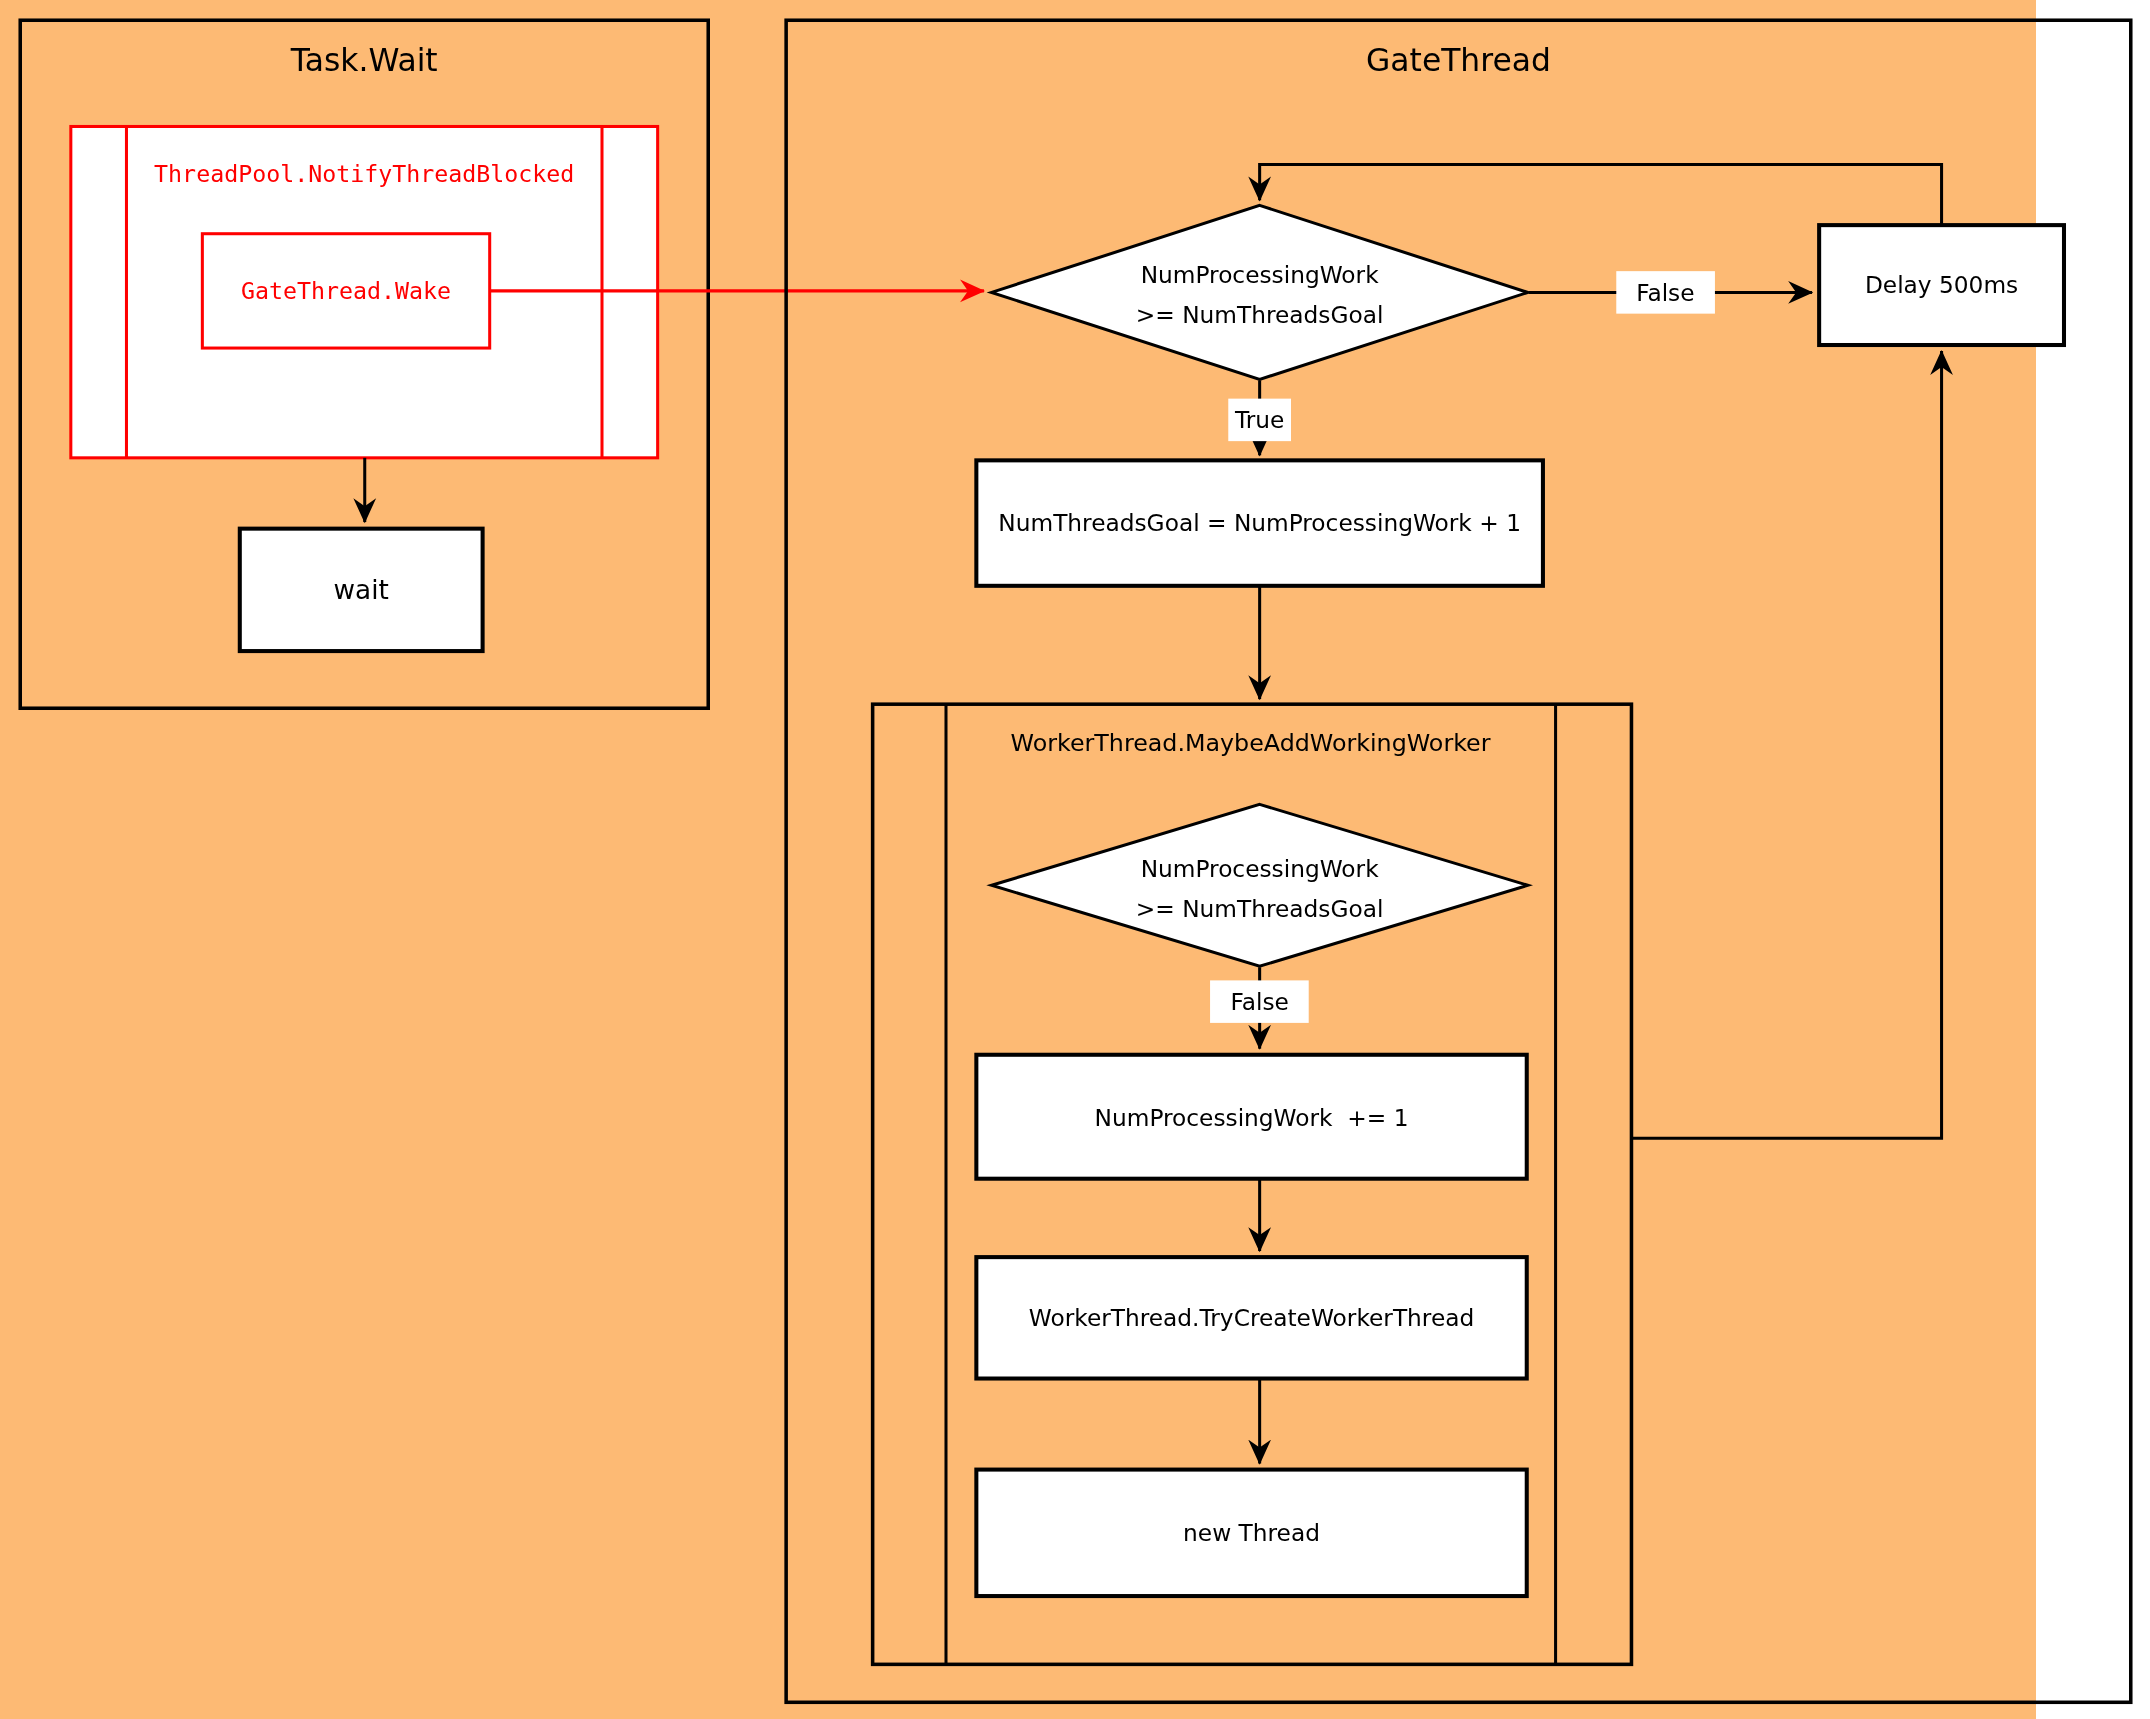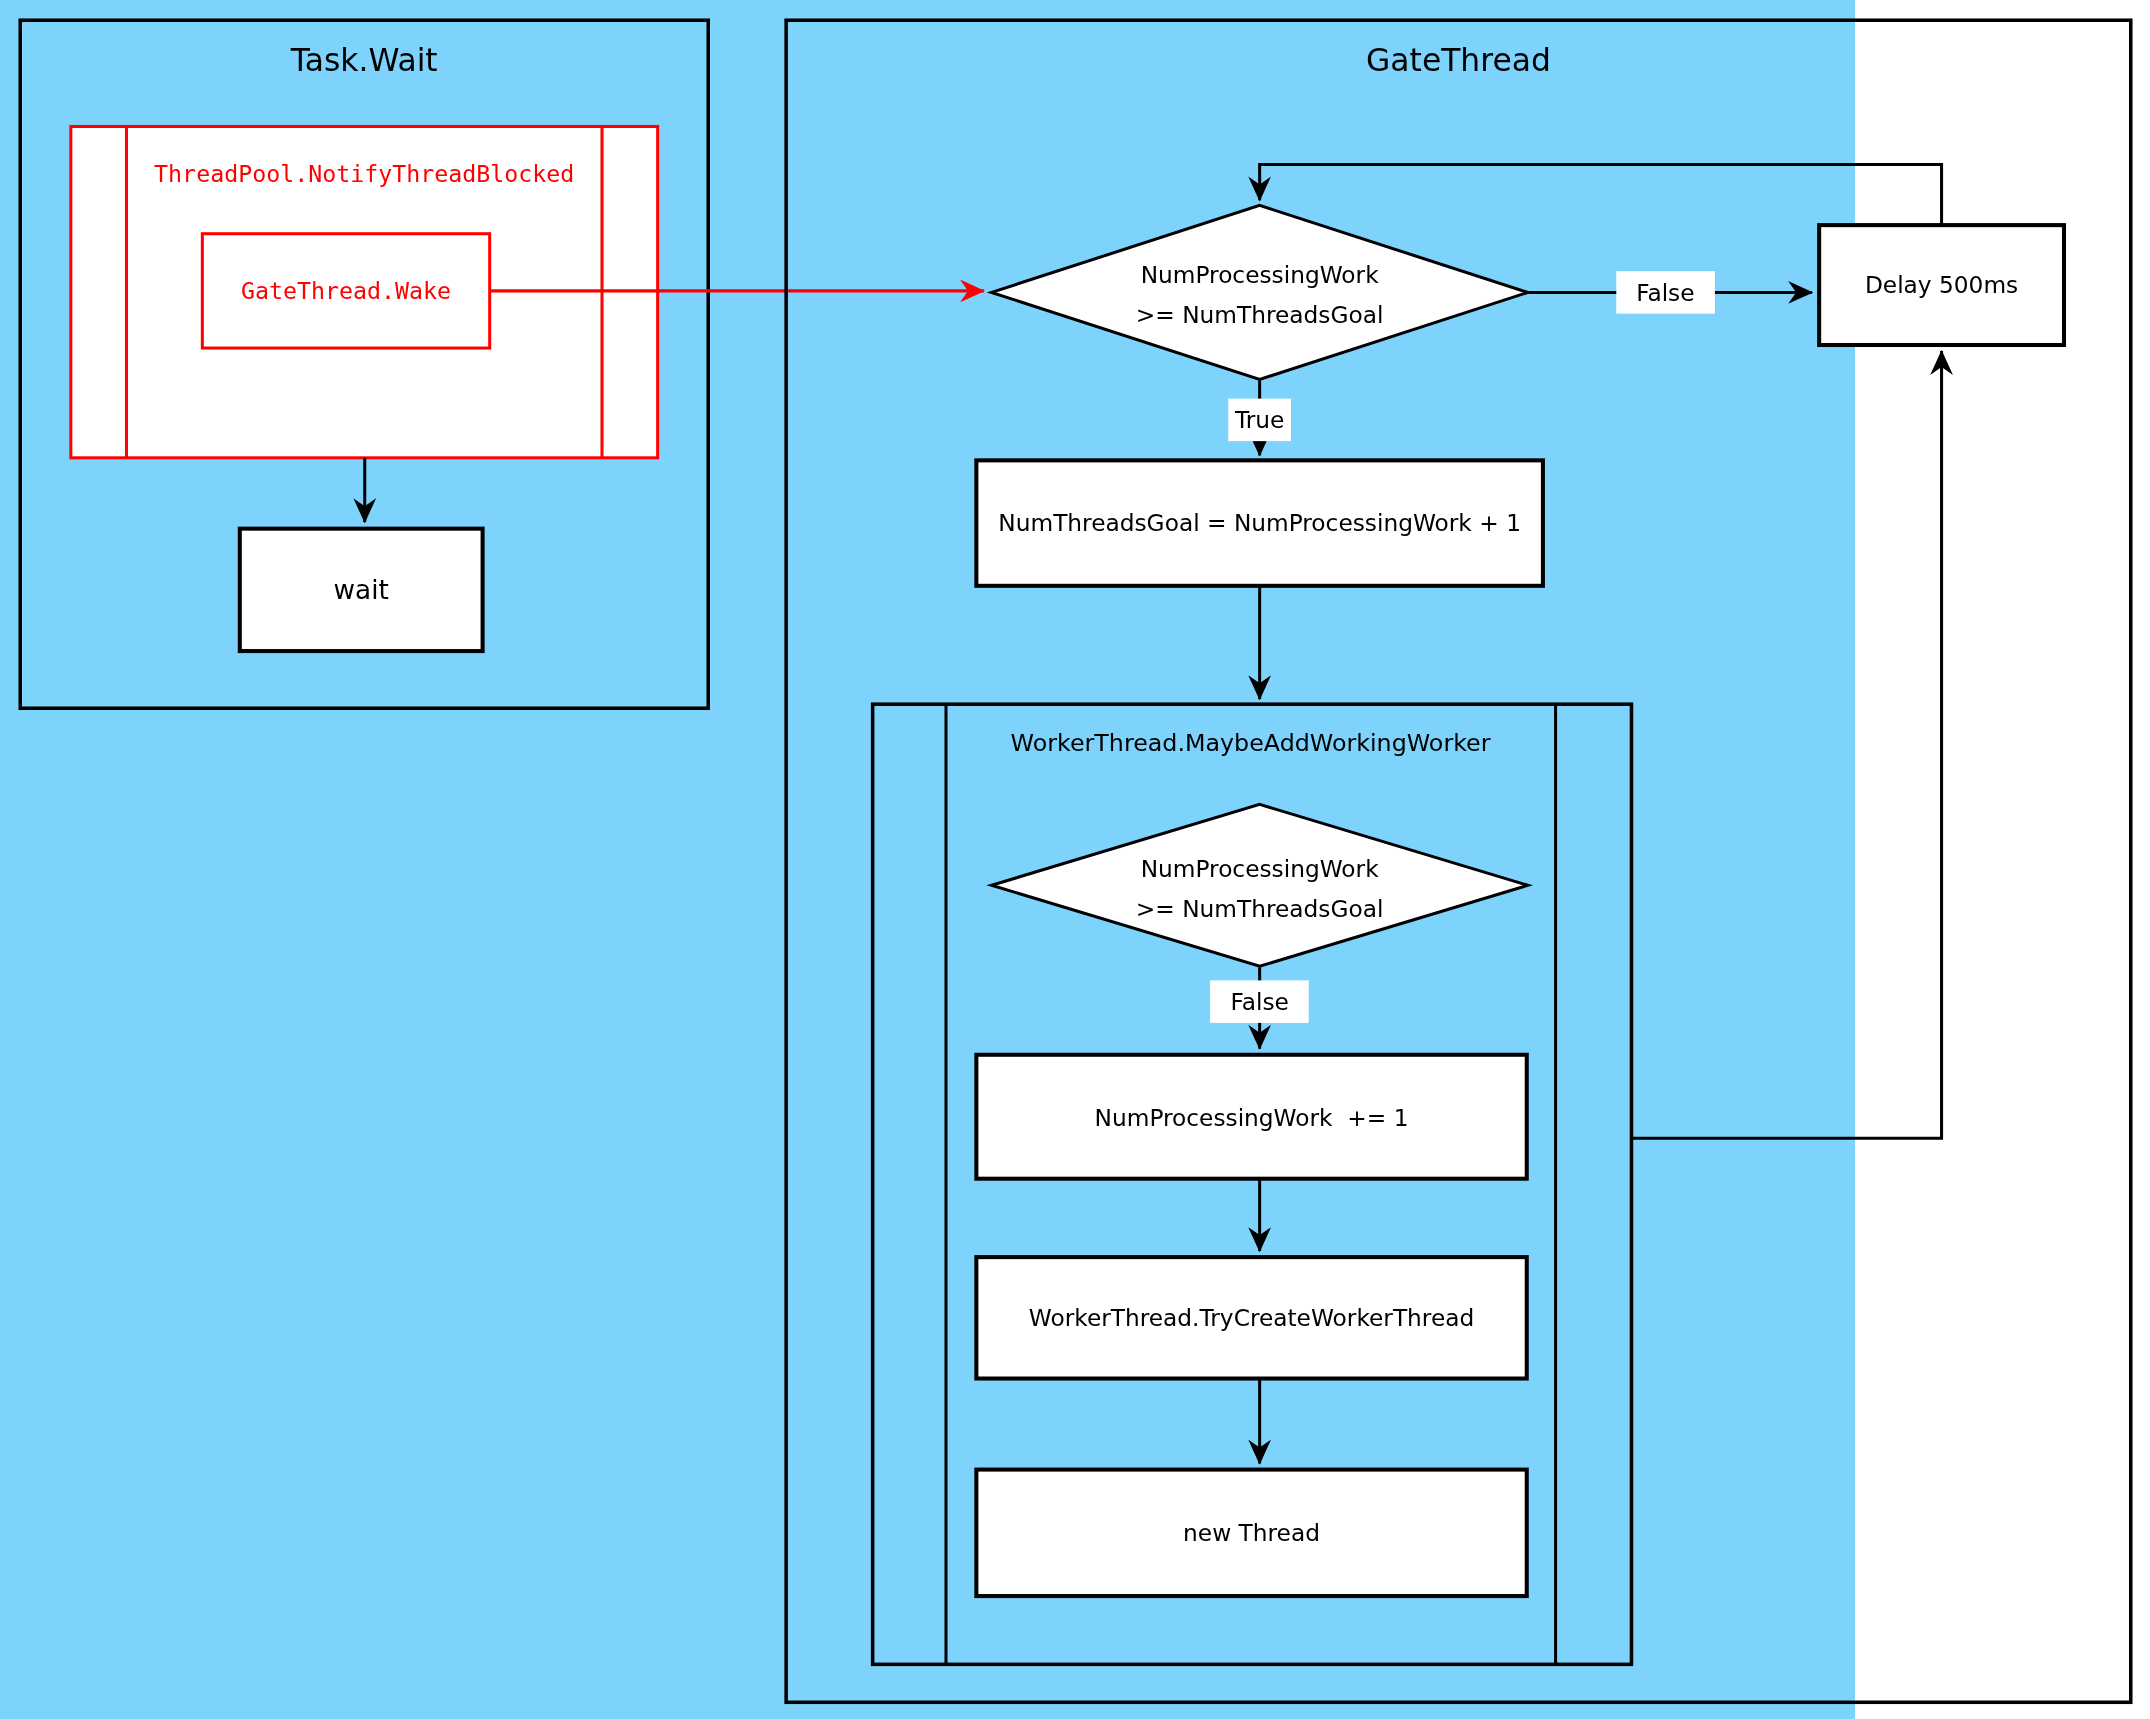--- a/index.html
+++ b/index.html
@@ -1,24 +1,24 @@
 <!DOCTYPE html>
 <html style="font-size:8px"><head>
 <meta charset="utf-8">
 <style>
   html, body {
     margin: 0;
     padding: 0;
     background: #ffffff;
   }
   .canvas {
-    width: 1855px;
+    width: 2036px;
     height: 1720px;
     position: relative;
-    background: #7dd3fc;
+    background: #fdba74;
   }
   svg text {
     font-family: "DejaVu Sans", sans-serif;
     fill: #000000;
     white-space: pre;
   }
   text.container-title { font-size: 62px; }
   text.node-label      { font-size: 46px; }
   text.edge-label      { font-size: 46px; }
   text.subgraph-title  { font-size: 47px; }

